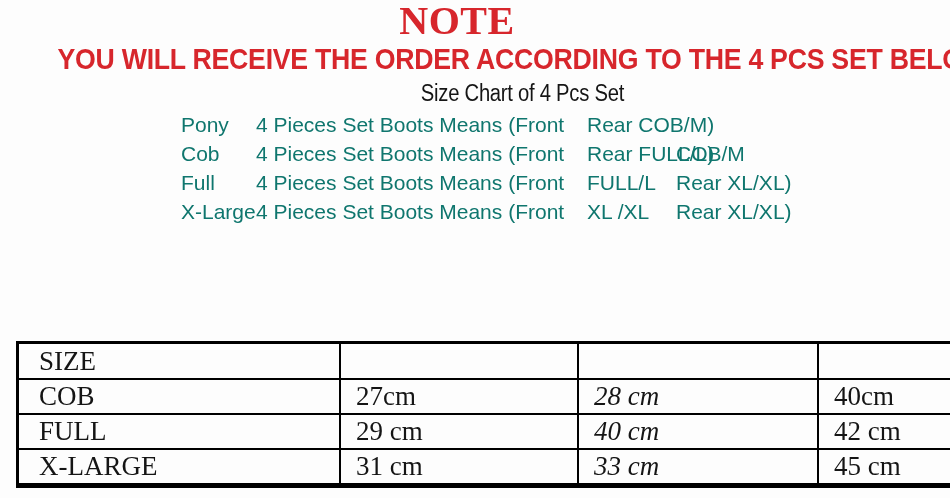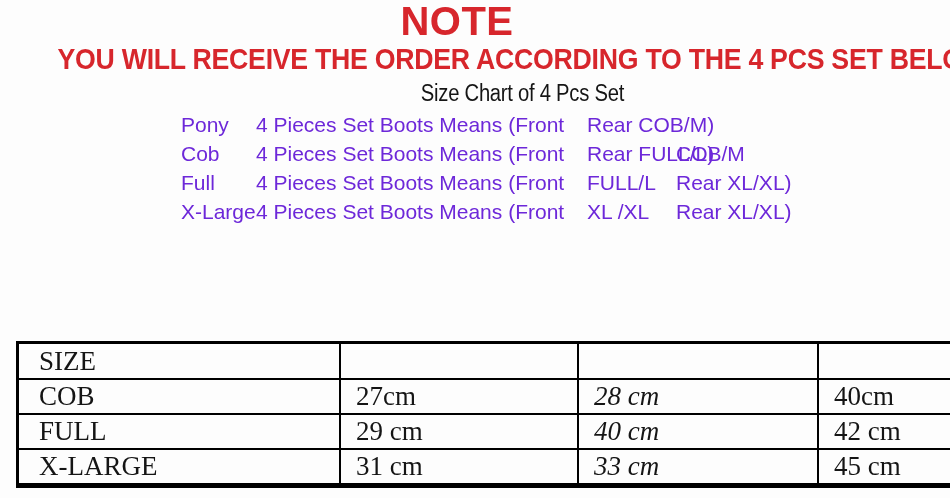--- a/index.html
+++ b/index.html
@@ -23,20 +23,21 @@
     line-height: 42px;
   }
   .note-title span {
     display: inline-block;
     position: relative;
     left: -18px;
     font-size: 40px;
     font-weight: bold;
     color: #d7262c;
     letter-spacing: 0.5px;
+    font-family: Liberation Serif, serif;
   }
   .warning-line {
     position: absolute;
     top: 42px;
     left: 0;
     width: 100%;
     text-align: center;
     white-space: nowrap;
   }
   .warning-line span {
@@ -68,21 +69,21 @@
     color: #151515;
   }
 
   
   .sets-list {
     position: absolute;
     top: 110px;
     left: 181px;
     font-size: 21px;
     line-height: 29px;
-    color: #6d28d9;
+    color: #0f766e;
   }
   .set-row {
     display: grid;
     grid-template-columns: 75px 331px 89px auto;
     white-space: nowrap;
   }
 
   
   .banner {
     position: absolute;

